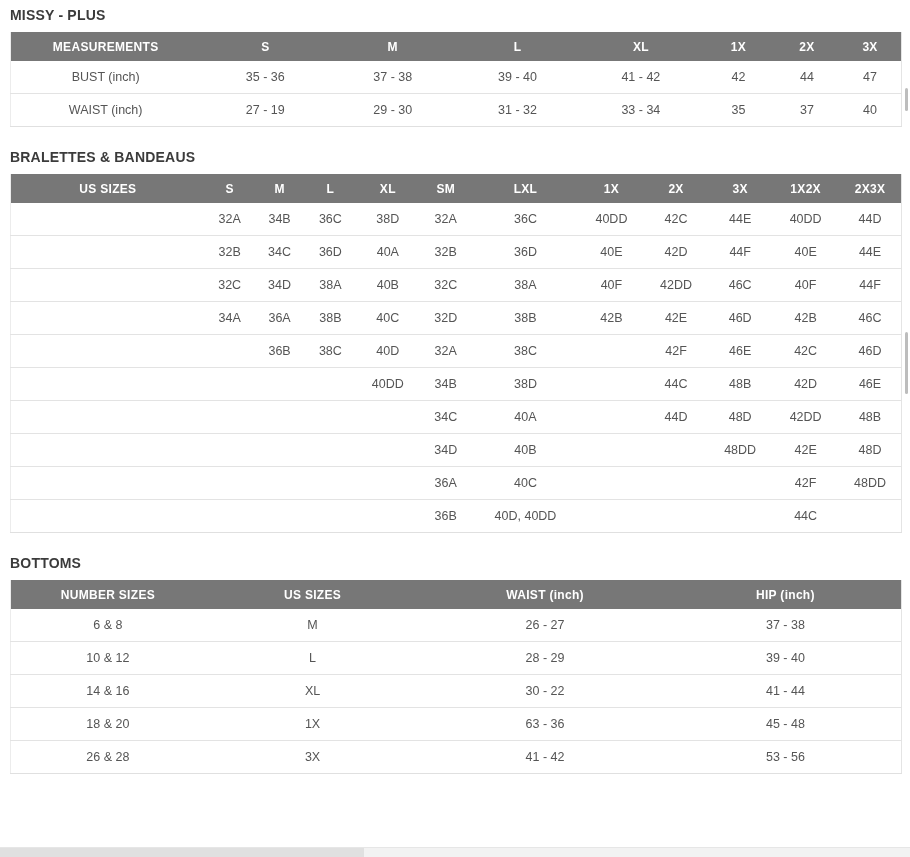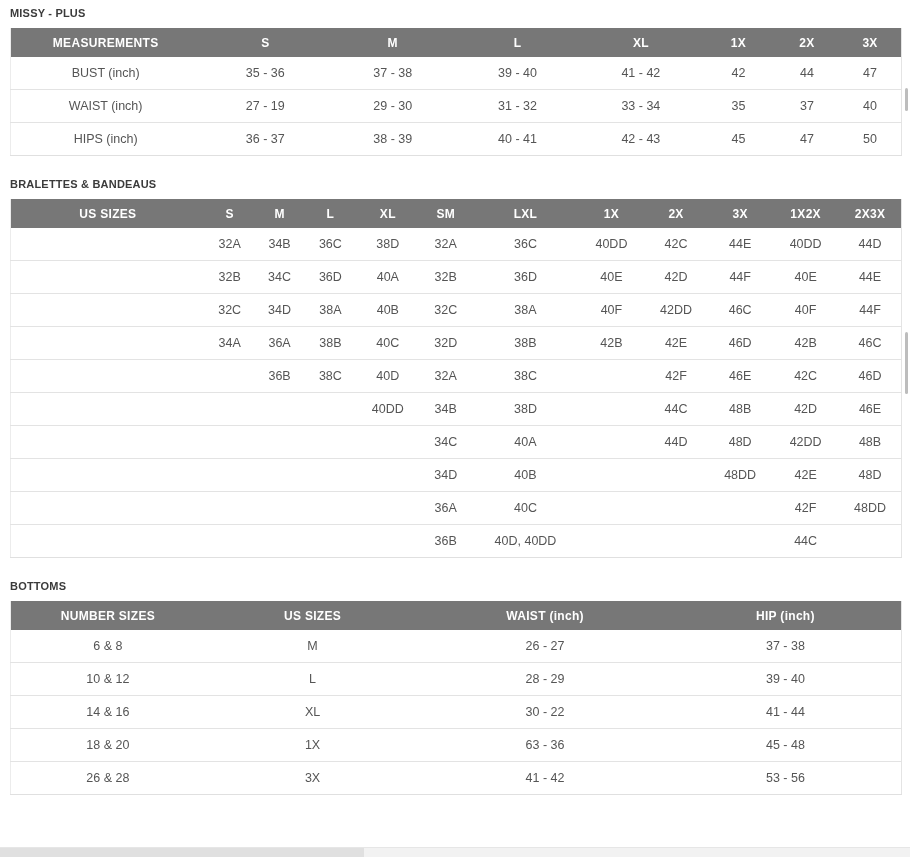--- a/index.html
+++ b/index.html
@@ -17,21 +17,21 @@
   .page {
     box-sizing: border-box;
     width: 910px;
     padding: 7px 8px 0 10px;
   }
   section.size-section {
     margin-bottom: 22px;
   }
   h2.section-title {
     margin: 0 0 9px 0;
-    font-size: 11px;
+    font-size: 14px;
     font-weight: bold;
     color: var(--title-text, #3b3b3b);
     letter-spacing: 0.2px;
   }
   table.size-table {
     width: 100%;
     border-collapse: collapse;
     table-layout: fixed;
     border-left: 1px solid #ececec;
     border-right: 1px solid #e4e4e4;
@@ -131,30 +131,20 @@
             </tr>
             <tr>
               <td>WAIST (inch)</td>
               <td>27 - 19</td>
               <td>29 - 30</td>
               <td>31 - 32</td>
               <td>33 - 34</td>
               <td>35</td>
               <td>37</td>
               <td>40</td>
-            </tr>
-            <tr>
-              <td>HIPS (inch)</td>
-              <td>36 - 37</td>
-              <td>38 - 39</td>
-              <td>40 - 41</td>
-              <td>42 - 43</td>
-              <td>45</td>
-              <td>47</td>
-              <td>50</td>
             </tr>
           </tbody>
         </table>
       </section>
       <section class="size-section">
         <h2 class="section-title">BRALETTES &amp; BANDEAUS</h2>
         <table class="size-table">
           <colgroup>
             <col style="width: 21.8%;">
             <col style="width: 5.6%;">

